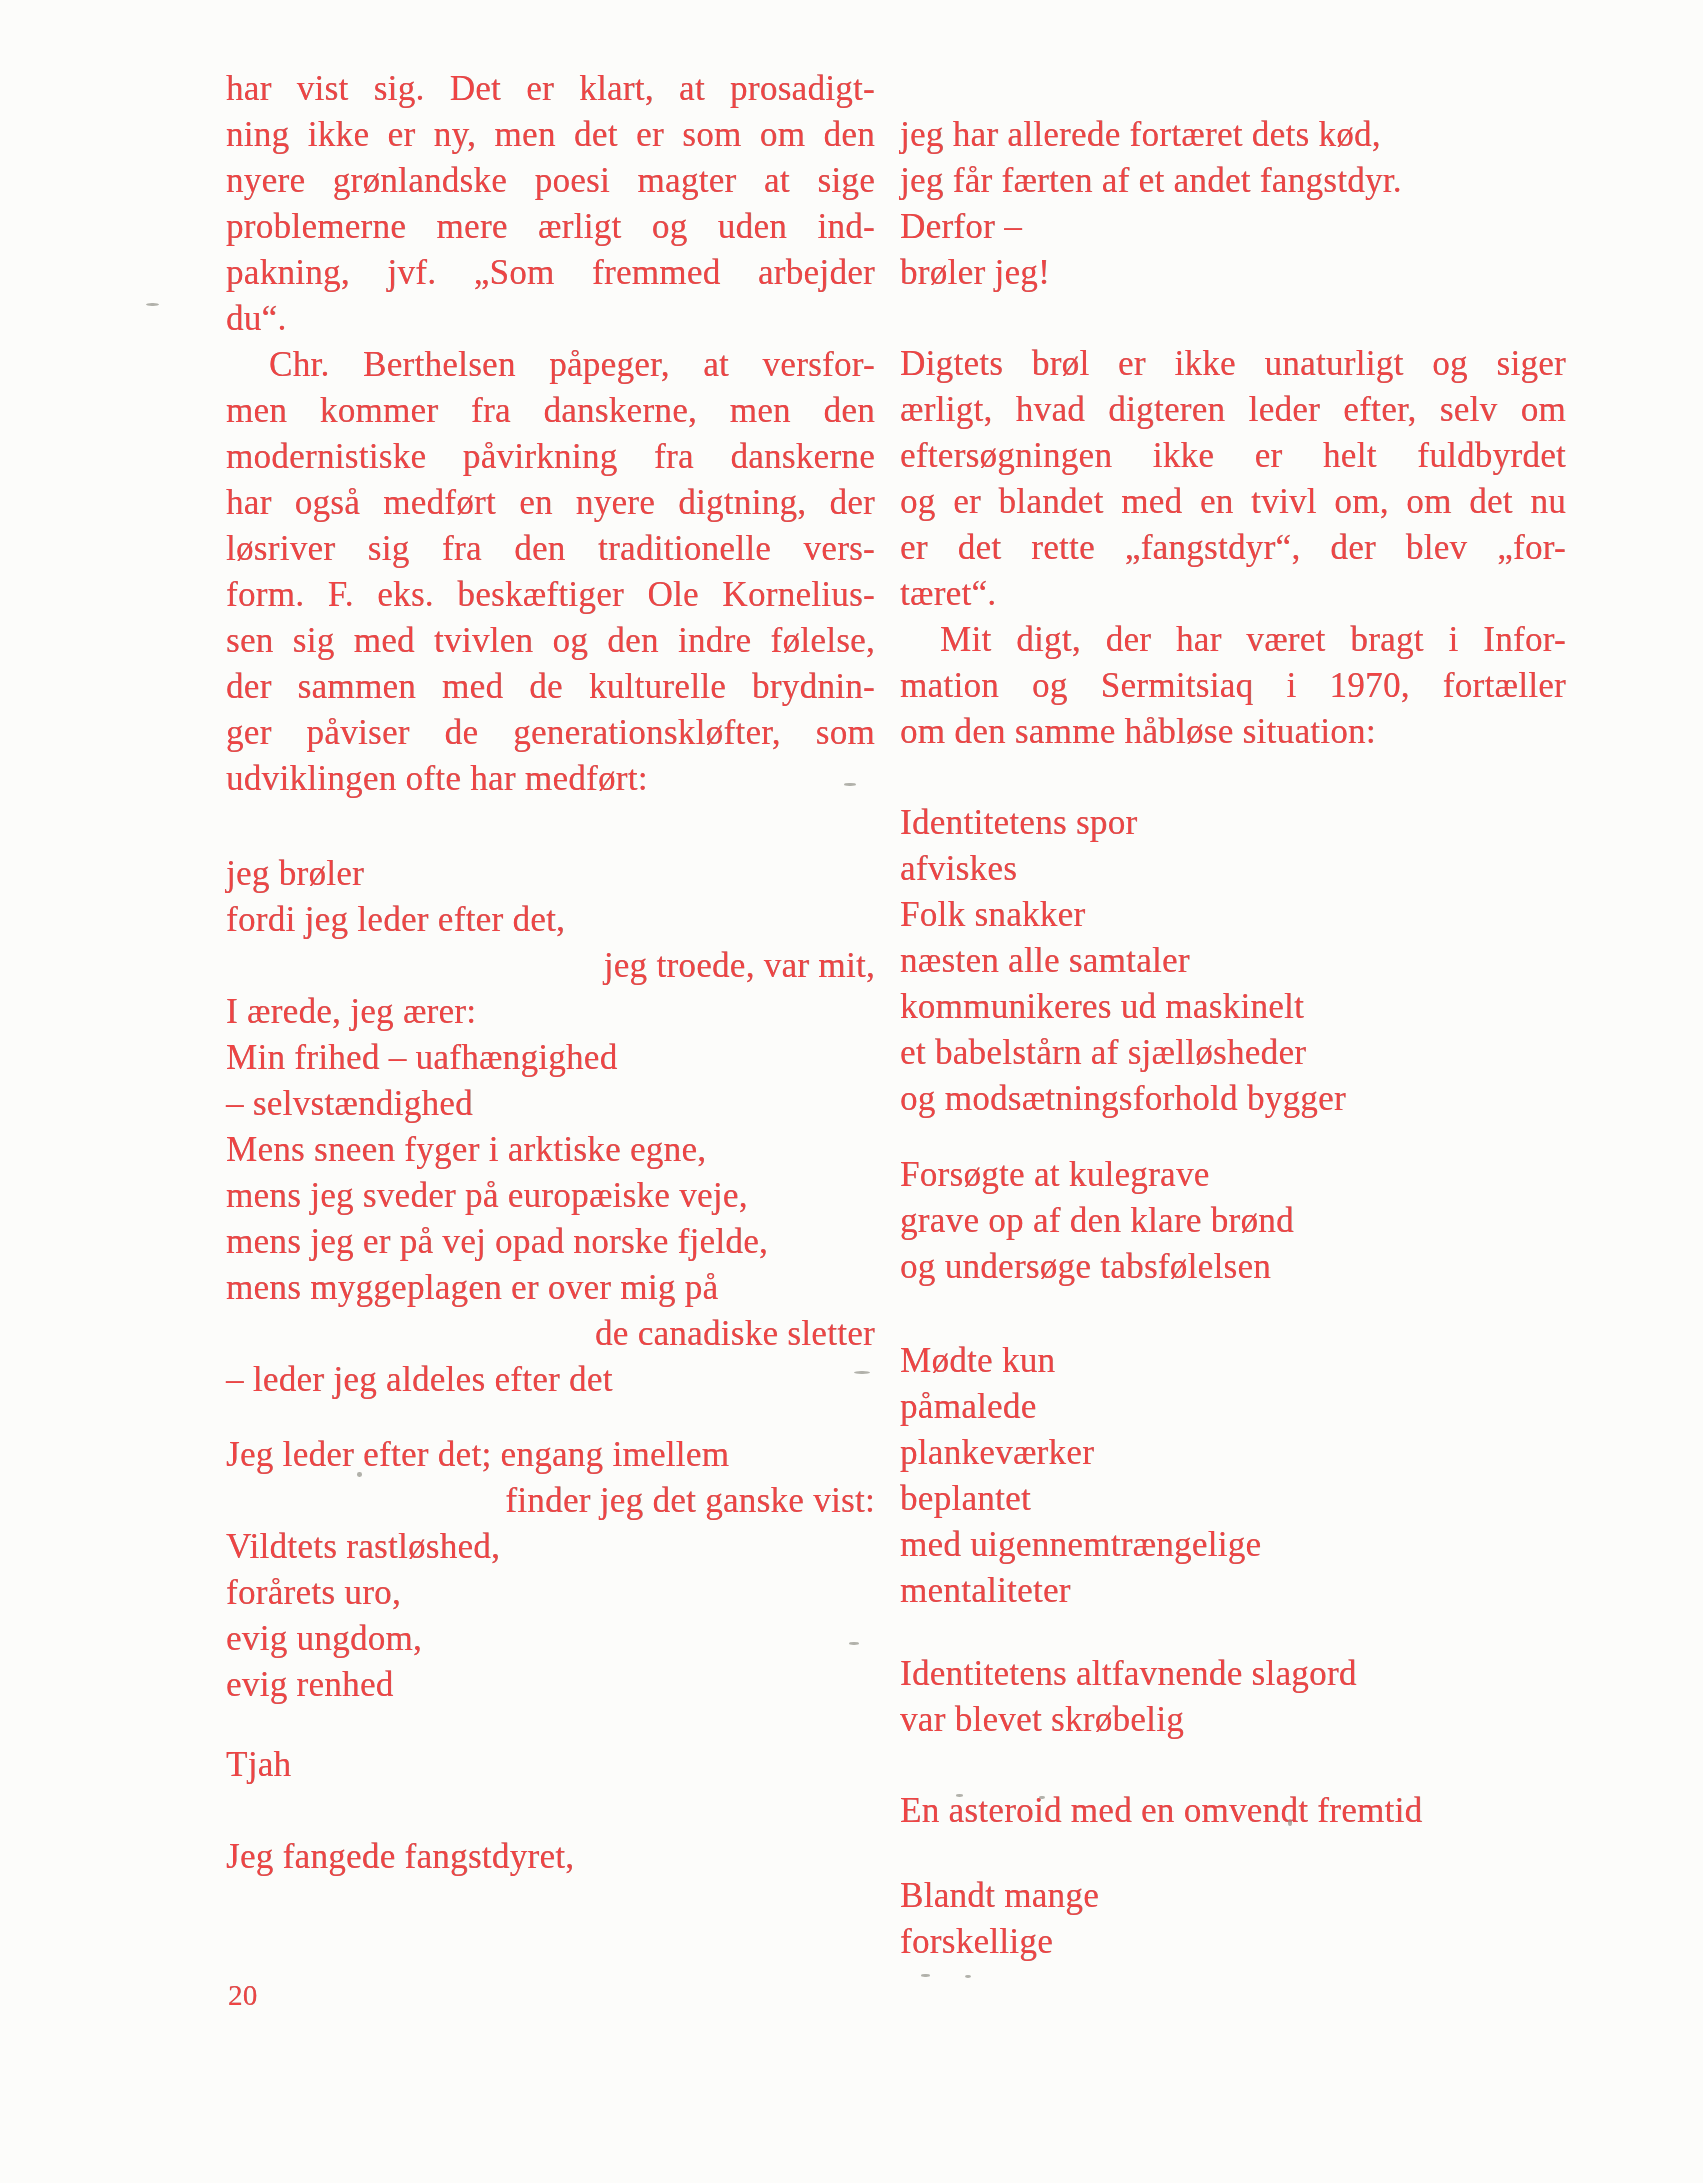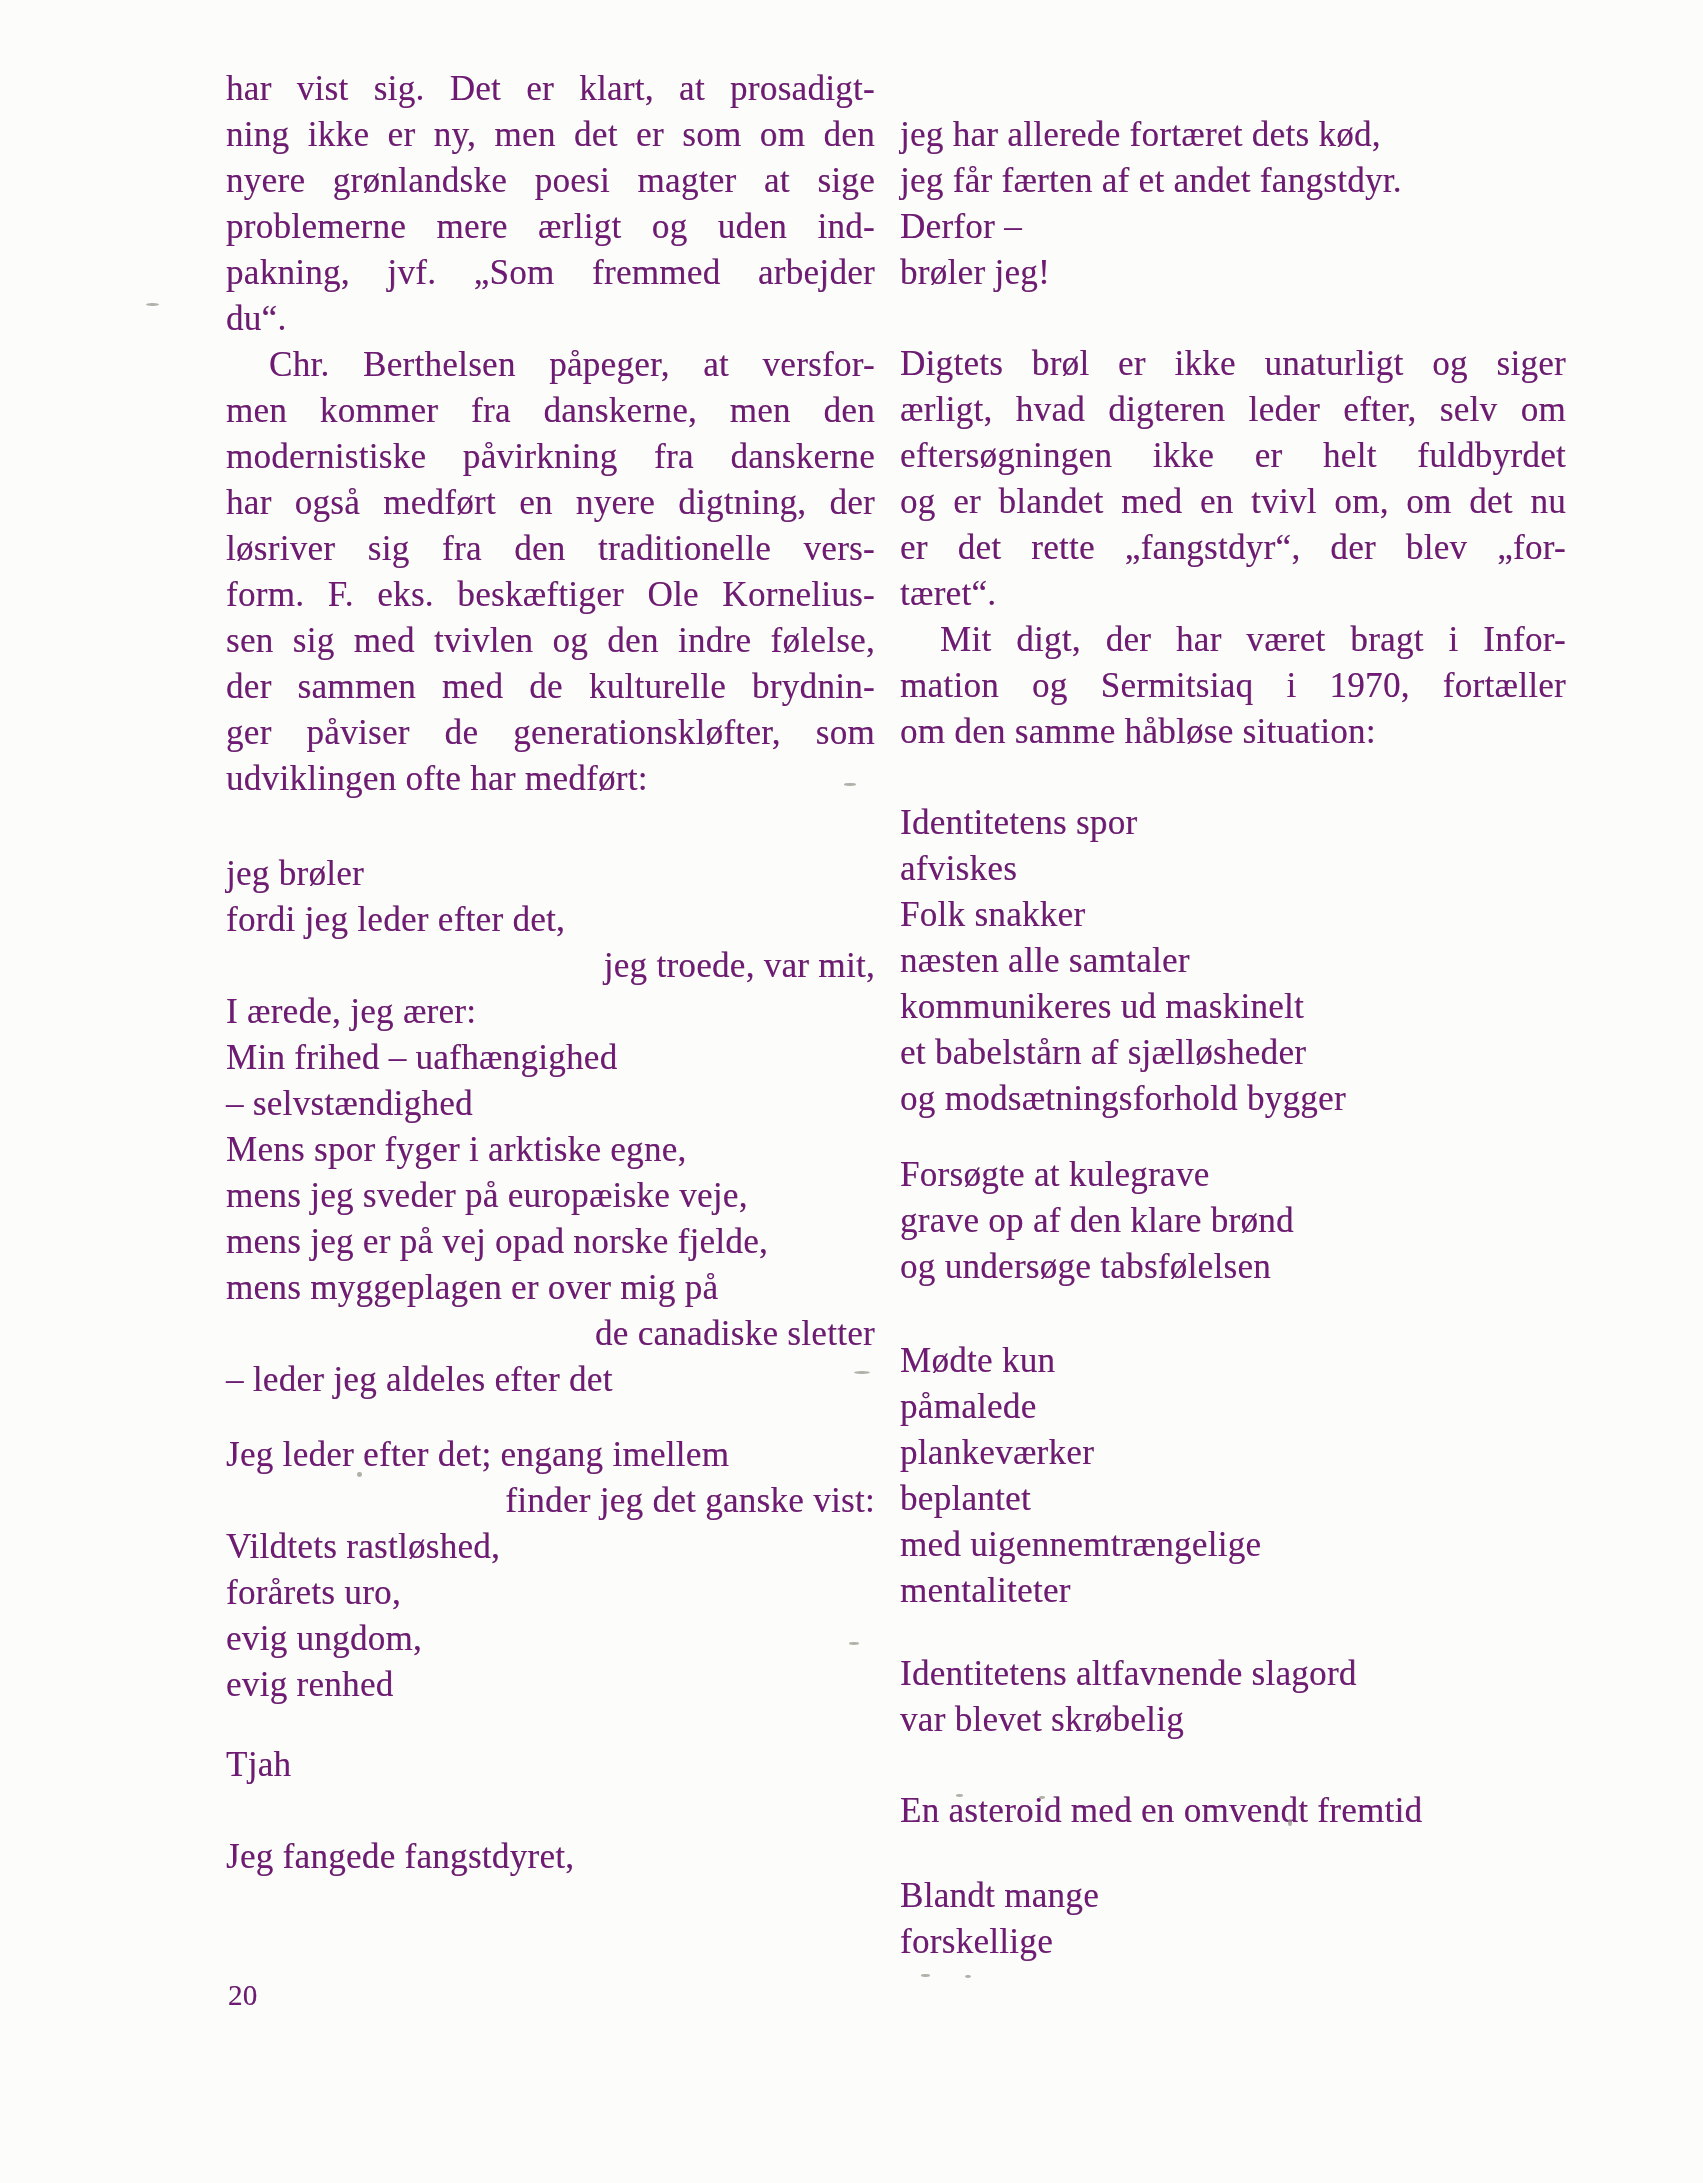--- a/index.html
+++ b/index.html
@@ -1,21 +1,21 @@
 <!DOCTYPE html>
 <html style="font-size:12.8px"><head>
 <meta charset="utf-8">
 <style>
   html,body{margin:0;padding:0;background:#e8e8e4;}
   .page{
     position:relative;
     width:1703px;height:2183px;
     background:#fcfcfa;
     font-family:"Liberation Serif","DejaVu Serif",serif;
-    color:#701a75;
+    color:#ef4444;
     overflow:hidden;
   }
   .column{position:absolute;top:0;}
   .column.left{left:226px;width:649px;padding-top:66px;}
   .column.right{left:900px;width:666px;padding-top:112px;}
   .block{margin:0;}
   .line{
     font-size:35px;
     line-height:46px;
     height:46px;
@@ -57,21 +57,21 @@
         <div class="line aj">ger påviser de generationskløfter, som</div>
         <div class="line al">udviklingen ofte har medført:</div>
       </div>
       <div class="block" style="margin-top: 49px;">
         <div class="line al">jeg brøler</div>
         <div class="line al">fordi jeg leder efter det,</div>
         <div class="line ar">jeg troede, var mit,</div>
         <div class="line al">I ærede, jeg ærer:</div>
         <div class="line al">Min frihed – uafhængighed</div>
         <div class="line al">– selvstændighed</div>
-        <div class="line al">Mens spor fyger i arktiske egne,</div>
+        <div class="line al">Mens sneen fyger i arktiske egne,</div>
         <div class="line al">mens jeg sveder på europæiske veje,</div>
         <div class="line al">mens jeg er på vej opad norske fjelde,</div>
         <div class="line al">mens myggeplagen er over mig på</div>
         <div class="line ar">de canadiske sletter</div>
         <div class="line al">– leder jeg aldeles efter det</div>
       </div>
       <div class="block" style="margin-top: 29px;">
         <div class="line al">Jeg leder efter det; engang imellem</div>
         <div class="line ar">finder jeg det ganske vist:</div>
         <div class="line al">Vildtets rastløshed,</div>

